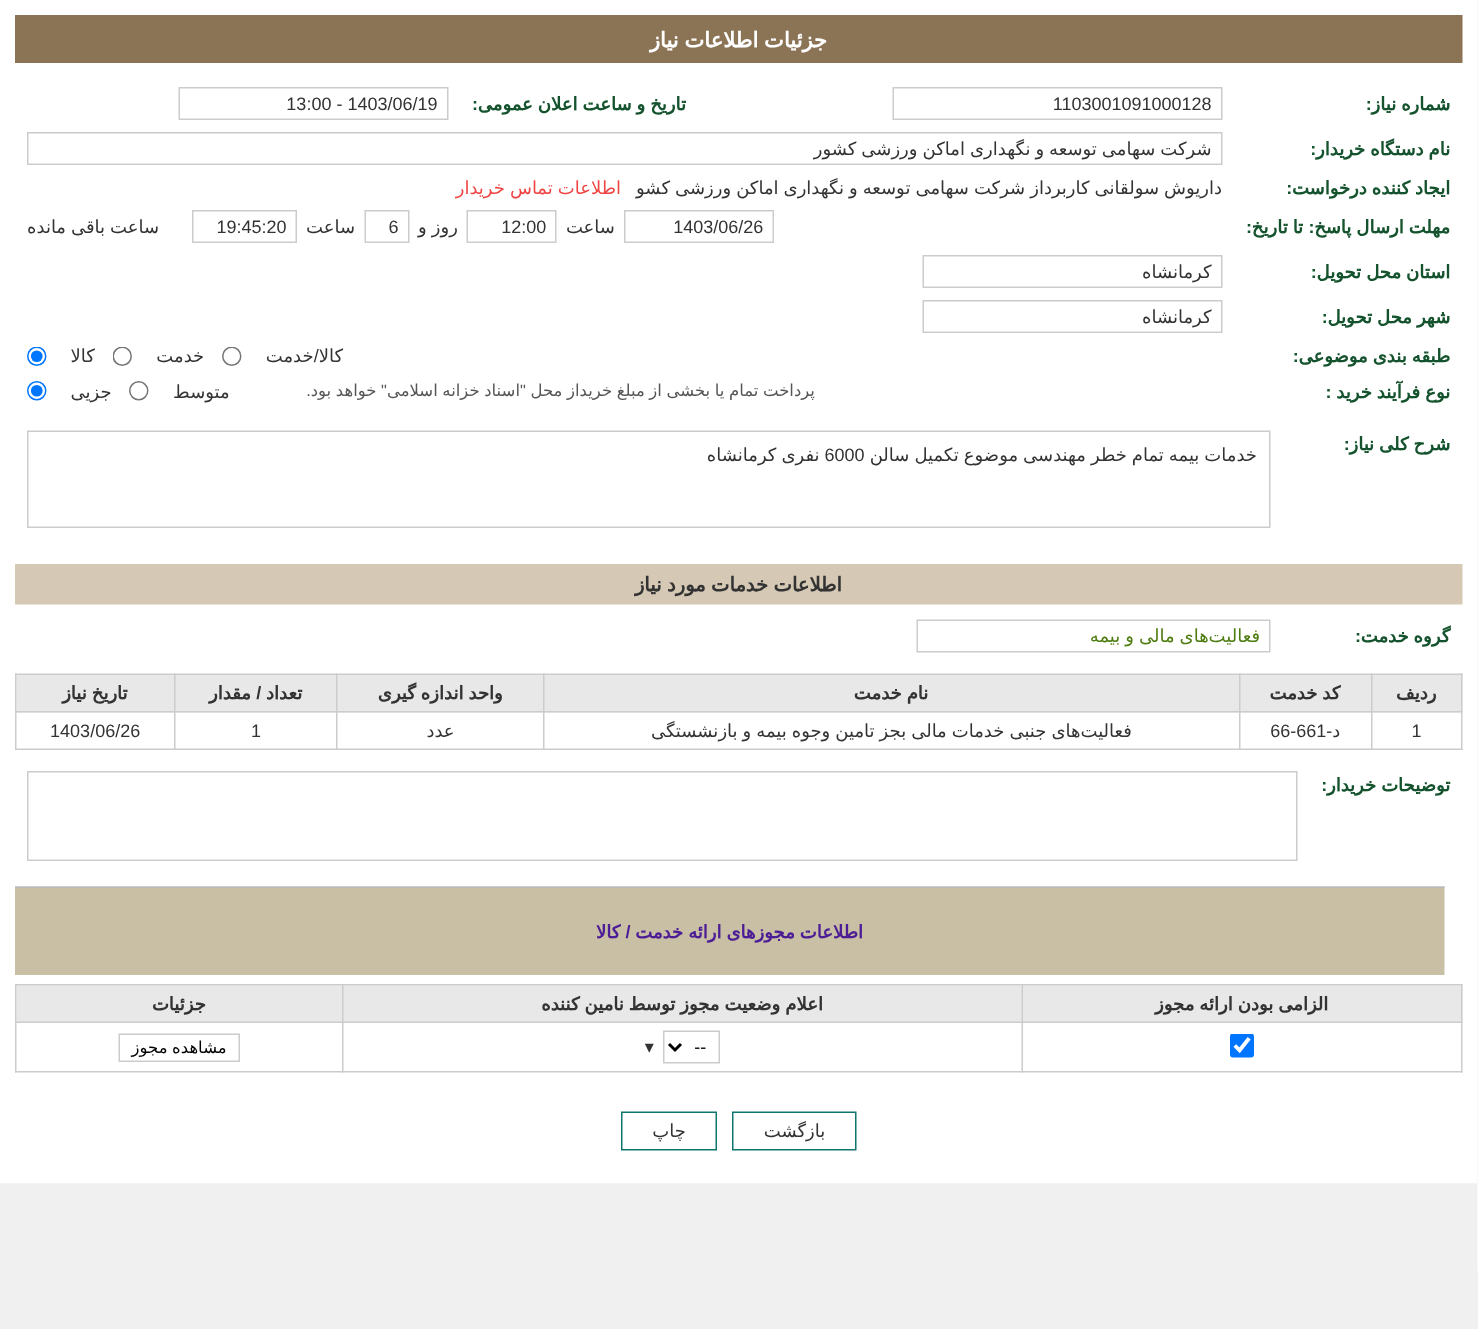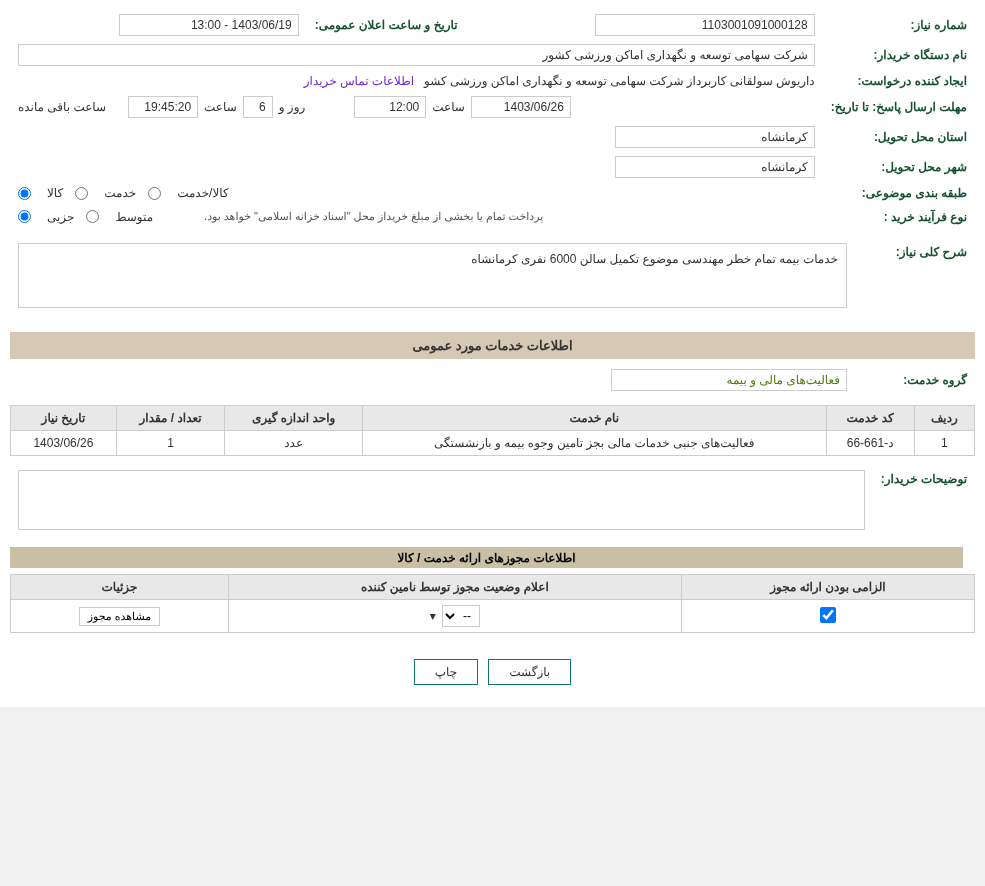--- a/index.html
+++ b/index.html
@@ -45,21 +45,21 @@
       text-align: right;
     }
     .input-box {
       border: 1px solid #ccc;
       padding: 3px 6px;
       background: #fff;
       min-height: 22px;
       display: inline-block;
     }
     .link-blue {
-      color: #6d28d9;
+      color: #ef4444;
       text-decoration: none;
       margin-left: 16px;
     }
     .row-flex {
       display: flex;
       align-items: center;
       gap: 6px;
       justify-content: flex-end;
     }
     .sub-section-header {
@@ -116,23 +116,23 @@
     }
     .note-text {
       color: #555;
       font-size: 11px;
       text-align: left;
       padding: 2px 4px;
       margin-left: 41px;
     }
     .bottom-section-header {
       background: #c8bfa5;
-      color: #000000;
+      color: #4c1d95;
       text-align: center;
-      padding: 3px 12px;
+      padding: 22px 12px;
       font-size: 12px;
       font-weight: bold;
       margin: 10px 12px 6px 0;
       border-top: 1px solid #bbb;
     }
     .btn {
       padding: 5px 20px;
       border: 1px solid #0f766e;
       cursor: pointer;
       font-family: Tahoma, Arial, sans-serif;
@@ -172,20 +172,21 @@
       background: #fff;
       cursor: pointer;
       font-size: 11px;
     }
   </style>
 </head>
 <body>
 
 <div class="page-wrapper">
 
+  <div class="section-header">جزئیات اطلاعات نیاز</div>
 
   <table class="form-table">
 
     <tbody>
         <tr>
       <td class="label-cell">شماره نیاز:</td>
       <td class="value-cell">
         <div class="input-box" style="width:220px;">1103001091000128</div>
       </td>
       <td class="label-cell">تاریخ و ساعت اعلان عمومی:</td>
@@ -209,21 +210,21 @@
         <a href="#" class="link-blue">اطلاعات تماس خریدار</a>
       </td>
     </tr>
 
     <tr>
       <td class="label-cell">مهلت ارسال پاسخ: تا تاریخ:</td>
       <td colspan="3" class="value-cell">
         <div class="row-flex">
           <div class="input-box" style="width:100px;">1403/06/26</div>
           <span>ساعت</span>
-          <div class="input-box" style="width:72px;margin-left:43px;">12:00</div>
+          <div class="input-box" style="width:60px;">12:00</div>
           <span>روز و</span>
           <div class="input-box" style="width:30px;">6</div>
           <span>ساعت</span>
           <div class="input-box" style="width:70px;margin-left:16px;">19:45:20</div>
           <span>ساعت باقی مانده</span>
         </div>
       </td>
     </tr>
 
     <tr>
@@ -287,21 +288,21 @@
       <td class="label-cell" style="vertical-align:top; padding-top:6px;">شرح کلی نیاز:</td>
       <td class="value-cell">
         <div class="section-border watermark-area" style="min-height:65px; text-align:right; padding:8px;">
           <span>خدمات بیمه تمام خطر مهندسی موضوع تکمیل سالن 6000 نفری کرمانشاه</span>
         </div>
       </td>
     </tr>
   </tbody>
     </table>
 
-  <div class="sub-section-header">اطلاعات خدمات مورد عمومی</div>
+  <div class="sub-section-header">اطلاعات خدمات مورد نیاز</div>
 
   <table class="form-table">
     <tbody>
         <tr>
       <td class="label-cell">گروه خدمت:</td>
       <td class="value-cell">
         <div class="input-box" style="width:236px; color:#4d7c0f;">فعالیت‌های مالی و بیمه</div>
       </td>
     </tr>
   </tbody>

